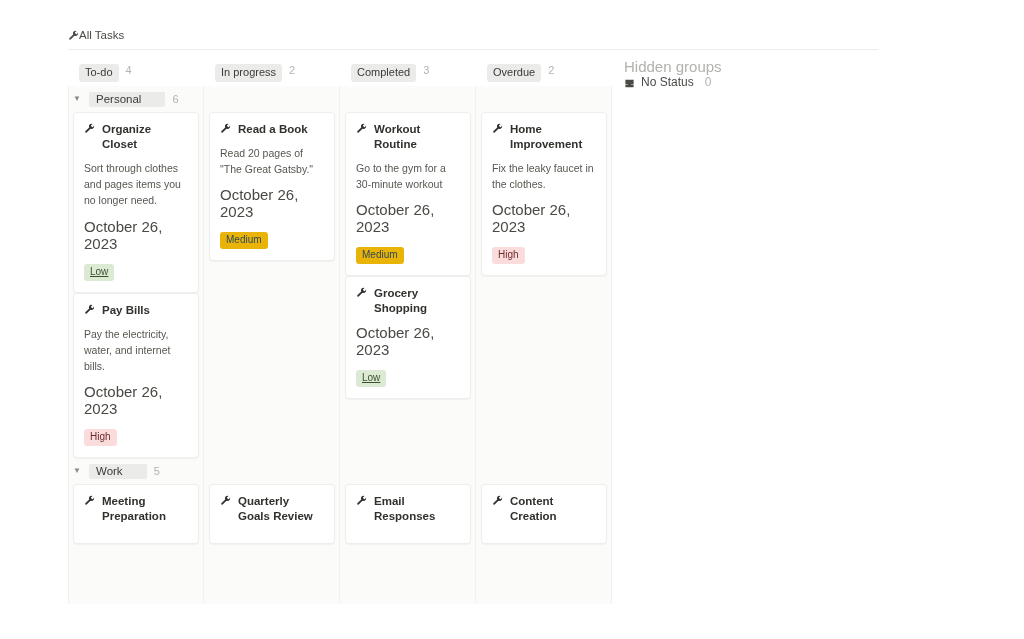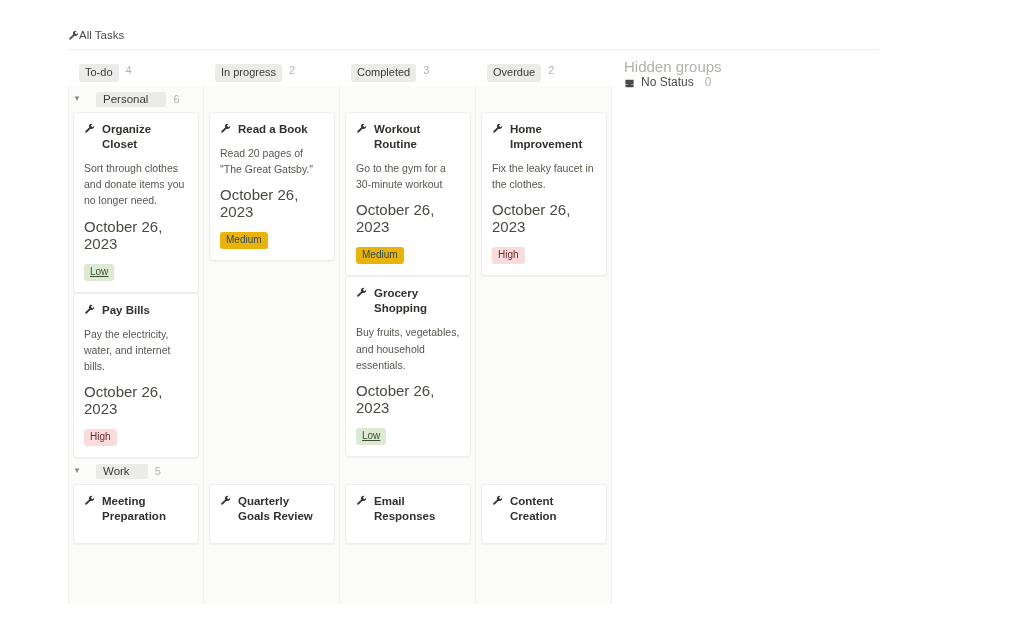--- a/index.html
+++ b/index.html
@@ -116,24 +116,23 @@
     position: relative; z-index: 2;
   }
   .caret {
     font-size: 8px; color: #8b8a85; width: 10px; text-align: center;
     line-height: 1;
   }
   .group-chip {
     display: inline-block;
     background: #ebebea;
     border-radius: 2px;
-    padding: 1px 18px 2px 7px;
+    padding: 1px 24px 2px 7px;
     font-size: 11.5px;
     color: #3b3a36;
-    margin-left: 7px;
   }
 
   .group-body {
     display: flex;
     position: relative; z-index: 2;
   }
   .column {
     width: 136px;
     padding: 0 5px;
     display: flex; flex-direction: column; 
@@ -248,21 +247,21 @@
         <div class="column">
           <div class="card">
             <div class="card-title">
               <span class="wrench">
                   <svg width="11" height="11" viewBox="0 0 24 24">
                     <path d="M21.7 5.3a5.6 5.6 0 0 1-7.6 7.2L5.8 20.8a2 2 0 0 1-2.8-2.8l8.3-8.3A5.6 5.6 0 0 1 18.5 2l-3.3 3.3 1.2 3 3 1.2z" fill="#32312d"></path>
                   </svg>
                 </span>
               <span>Organize Closet</span>
             </div>
-            <div class="card-desc">Sort through clothes and donate items you no longer need.</div>
+            <div class="card-desc">Sort through clothes and pages items you no longer need.</div>
             <div class="card-date">October 26, 2023</div>
             <span class="badge low">Low</span>
           </div>
           <div class="card">
             <div class="card-title">
               <span class="wrench">
                   <svg width="11" height="11" viewBox="0 0 24 24">
                     <path d="M21.7 5.3a5.6 5.6 0 0 1-7.6 7.2L5.8 20.8a2 2 0 0 1-2.8-2.8l8.3-8.3A5.6 5.6 0 0 1 18.5 2l-3.3 3.3 1.2 3 3 1.2z" fill="#32312d"></path>
                   </svg>
                 </span>
@@ -306,21 +305,20 @@
           </div>
           <div class="card">
             <div class="card-title">
               <span class="wrench">
                   <svg width="11" height="11" viewBox="0 0 24 24">
                     <path d="M21.7 5.3a5.6 5.6 0 0 1-7.6 7.2L5.8 20.8a2 2 0 0 1-2.8-2.8l8.3-8.3A5.6 5.6 0 0 1 18.5 2l-3.3 3.3 1.2 3 3 1.2z" fill="#32312d"></path>
                   </svg>
                 </span>
               <span>Grocery Shopping</span>
             </div>
-            <div class="card-desc">Buy fruits, vegetables, and household essentials.</div>
             <div class="card-date">October 26, 2023</div>
             <span class="badge low">Low</span>
           </div>
         </div>
 
         <div class="column">
           <div class="card">
             <div class="card-title">
               <span class="wrench">
                   <svg width="11" height="11" viewBox="0 0 24 24">

